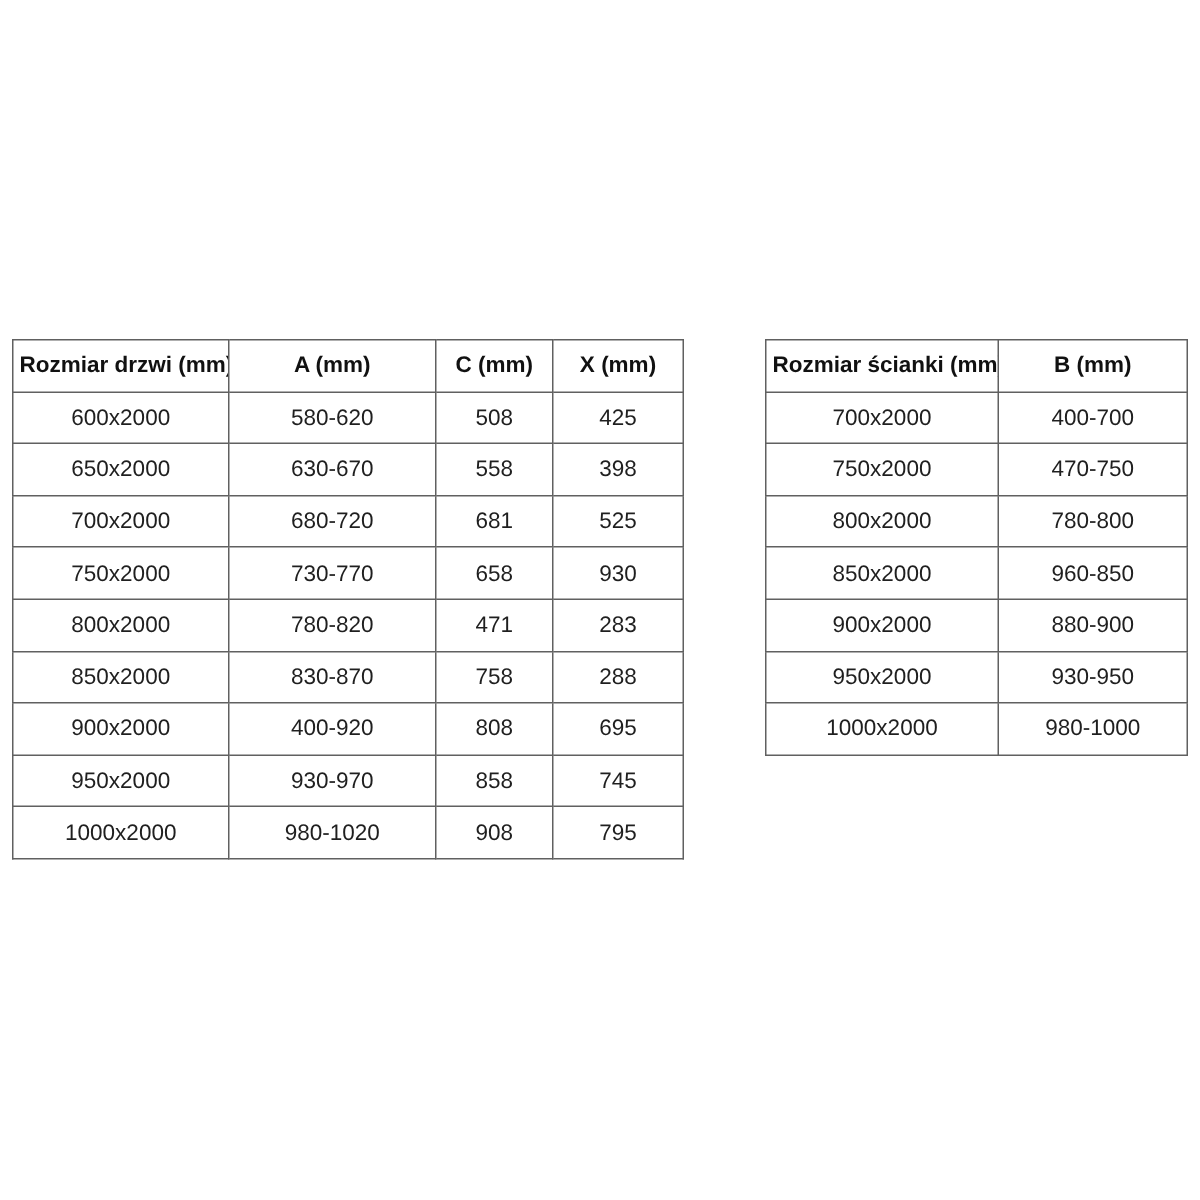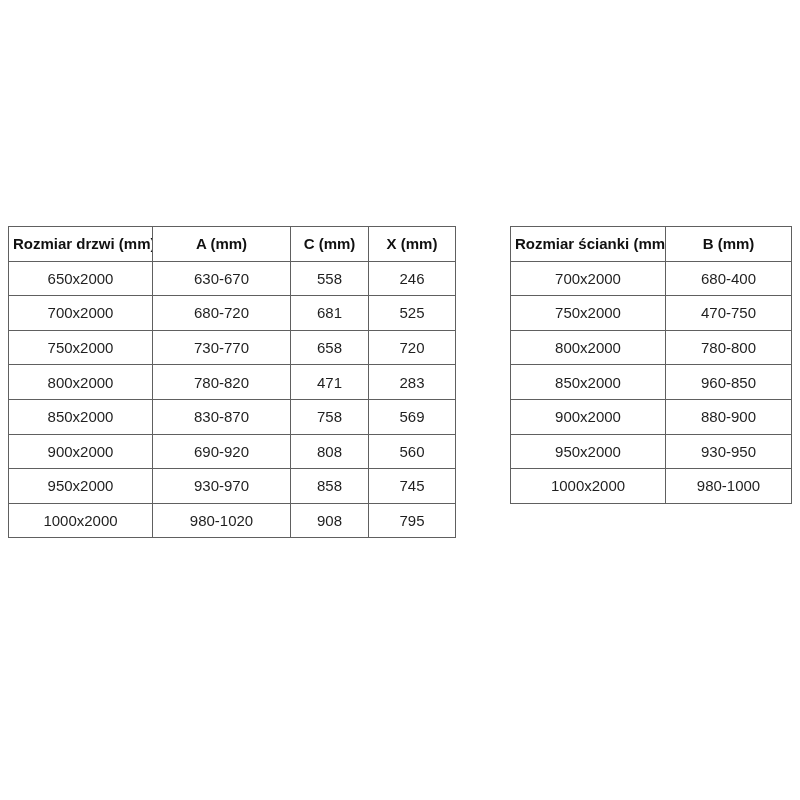--- a/index.html
+++ b/index.html
@@ -65,54 +65,60 @@
     <thead>
         <tr>
           <th>Rozmiar drzwi (mm)</th>
           <th>A (mm)</th>
           <th>C (mm)</th>
           <th>X (mm)</th>
         </tr>
       </thead>
     <tbody>
         <tr>
+          <td>600x2000</td>
+          <td>580-620</td>
+          <td>508</td>
+          <td>425</td>
+        </tr>
+        <tr>
           <td>650x2000</td>
           <td>630-670</td>
           <td>558</td>
-          <td>246</td>
+          <td>398</td>
         </tr>
         <tr>
           <td>700x2000</td>
           <td>680-720</td>
           <td>681</td>
           <td>525</td>
         </tr>
         <tr>
           <td>750x2000</td>
           <td>730-770</td>
           <td>658</td>
-          <td>720</td>
+          <td>930</td>
         </tr>
         <tr>
           <td>800x2000</td>
           <td>780-820</td>
           <td>471</td>
           <td>283</td>
         </tr>
         <tr>
           <td>850x2000</td>
           <td>830-870</td>
           <td>758</td>
-          <td>569</td>
+          <td>288</td>
         </tr>
         <tr>
           <td>900x2000</td>
-          <td>690-920</td>
+          <td>400-920</td>
           <td>808</td>
-          <td>560</td>
+          <td>695</td>
         </tr>
         <tr>
           <td>950x2000</td>
           <td>930-970</td>
           <td>858</td>
           <td>745</td>
         </tr>
         <tr>
           <td>1000x2000</td>
           <td>980-1020</td>
@@ -129,21 +135,21 @@
     </colgroup>
     <thead>
         <tr>
           <th>Rozmiar ścianki (mm)</th>
           <th>B (mm)</th>
         </tr>
       </thead>
     <tbody>
         <tr>
           <td>700x2000</td>
-          <td>680-400</td>
+          <td>400-700</td>
         </tr>
         <tr>
           <td>750x2000</td>
           <td>470-750</td>
         </tr>
         <tr>
           <td>800x2000</td>
           <td>780-800</td>
         </tr>
         <tr>

